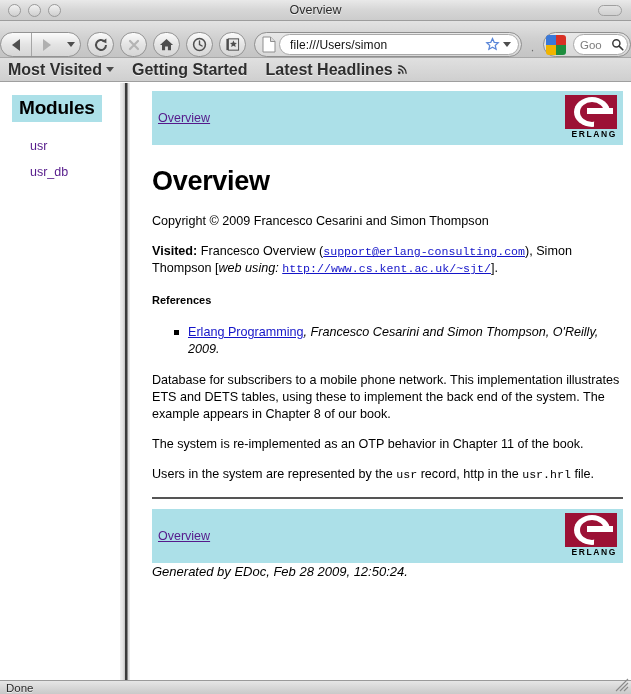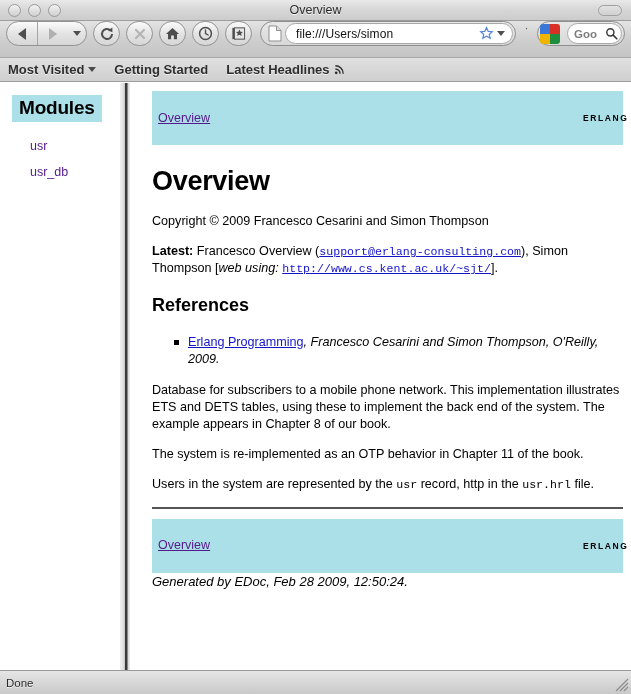--- a/index.html
+++ b/index.html
@@ -45,22 +45,22 @@
   #toolbar-toggle {
     position: absolute; right: 9px; top: 5px;
     width: 24px; height: 11px; border-radius: 6px;
     background: linear-gradient(to bottom, #e2e2e2, #d0d0d0);
     border: 1px solid #a0a0a0;
   }
 
   
   #navbar {
     height: 37px;
-    display: flex; align-items: flex-start;
-    padding: 0 6px;
+    display: flex; align-items: flex-end;
+    padding: 0 0;
     background: linear-gradient(to bottom, #e3e3e3 0%, #cfcfcf 50%, #c4c4c4 100%);
     border-bottom: 1px solid #a8a8a8;
     flex: 0 0 auto;
     gap: 6px;
   }
   .navbtn {
     height: 25px;
     border-radius: 13px;
     background: linear-gradient(to bottom, #fbfbfb 0%, #e4e4e4 50%, #d6d6d6 100%);
     border: 1px solid #939393;
@@ -121,21 +121,20 @@
     letter-spacing: 0.1px;
   }
   #sepdot { width: 9px; text-align:center; color:#6a6a6a; font-size: 12px; flex:0 0 auto;}
   #searchbox {
     width: 88px; height: 25px; flex: 0 0 auto;
     display: flex; align-items: center;
     border-radius: 13px;
     background: linear-gradient(to bottom, #e8e8e8, #d8d8d8);
     border: 1px solid #8f8f8f;
     padding: 0 2px 0 2px;
-    font-weight: bold;
   }
   #g-logo {
     width: 20px; height: 20px; flex: 0 0 auto;
     display: grid; grid-template-columns: 1fr 1fr; grid-template-rows: 1fr 1fr;
     border-radius: 3px; overflow: hidden;
   }
   #searchfield {
     flex: 1 1 auto; height: 21px;
     background: #fff; border: 1px solid #a9a9a9; border-radius: 11px;
     display: flex; align-items: center; justify-content: space-between;
@@ -148,21 +147,21 @@
   #bookmarks {
     height: 24px;
     display: flex; align-items: center;
     padding: 0 8px; gap: 18px;
     background: linear-gradient(to bottom, #e0e0e0, #cfcfcf);
     border-bottom: 1px solid #9f9f9f;
     flex: 0 0 auto;
   }
   .bm {
     display: flex; align-items: center; gap: 4px;
-    font-size: 13px; font-weight: bold; color: #2e2e2e;
+    font-size: 16px; font-weight: bold; color: #2e2e2e;
     text-shadow: 0 1px 0 #efefef;
   }
 
   
   #content {
     flex: 1 1 auto;
     display: flex;
     background: #ffffff;
     min-height: 0;
     border-top: 1px solid #ffffff;
@@ -214,22 +213,22 @@
     padding: 0 4px 0 6px;
     position: relative;
   }
   .banner a {
     color: #551a8b;
     font-size: 12.5px;
     text-decoration: underline;
   }
   .erlang-logo {
     width: 34px; height: 46px;
-    display: flex; 
-    align-items: center;
+    display: flex; flex-direction: column;
+    align-items: flex-end;
     margin-right: 2px;
   }
   .erlang-mark {
     width: 52px; height: 34px;
     background: #9c1135;
     position: relative;
     overflow: hidden;
   }
   .erlang-mark .e-outer {
     position: absolute; left: 9px; top: 2px;
@@ -261,21 +260,21 @@
     line-height: 1;
   }
 
   h1.doc-title {
     font-size: 27px; font-weight: bold;
     margin: 18px 0 14px 0;
     letter-spacing: -0.3px;
   }
   .doc p { margin: 0 0 13px 0; }
   h3.refs {
-    font-size: 18px; font-weight: bold;
+    font-size: 11px; font-weight: bold;
     margin: 16px 0 8px 0;
   }
   ul.ref-list {
     margin: 16px 0 14px 0;
     padding-left: 36px;
     list-style: none;
   }
   ul.ref-list li {
     position: relative;
     line-height: 1.35;
@@ -296,21 +295,21 @@
     color: #1414c8; text-decoration: underline;
   }
   hr.sep {
     border: none; border-top: 2px solid #555;
     margin: 14px 0 10px 0;
   }
   .gen { font-style: italic; font-size: 13px; margin-top: 14px; }
 
   
   #statusbar {
-    height: 24px; flex: 0 0 auto;
+    height: 14px; flex: 0 0 auto;
     display: flex; align-items: center;
     padding: 0 6px;
     background: linear-gradient(to bottom, #e6e6e6, #c9c9c9);
     border-top: 1px solid #9a9a9a;
     position: relative;
   }
   #status-text { font-size: 11.5px; color: #2b2b2b; text-shadow: 0 1px 0 #eee; }
   #grip { position: absolute; right: 2px; bottom: 2px; width: 14px; height: 14px; }
 </style>
 </head>
@@ -459,21 +458,21 @@
           </div>
           <div class="erlang-word">ERLANG</div>
         </div>
       </div>
 
       <h1 class="doc-title">Overview</h1>
 
       <p>Copyright © 2009 Francesco Cesarini and Simon Thompson</p>
 
       <p>
-        <b>Latest:</b><span> Francesco Overview (</span><a href="#" class="monolink">support@erlang-consulting.com</a><span>), Simon Thompson [</span><i>web using:</i> <a href="#" class="monolink">http://www.cs.kent.ac.uk/~sjt/</a><span>].</span>
+        <b>Visited:</b><span> Francesco Overview (</span><a href="#" class="monolink">support@erlang-consulting.com</a><span>), Simon Thompson [</span><i>web using:</i> <a href="#" class="monolink">http://www.cs.kent.ac.uk/~sjt/</a><span>].</span>
       </p>
 
       <h3 class="refs">References</h3>
 
       <ul class="ref-list">
         <li>
           <a href="#" class="weblink">Erlang Programming</a><i>, Francesco Cesarini and Simon Thompson, O'Reilly, 2009.</i>
         </li>
       </ul>
 

